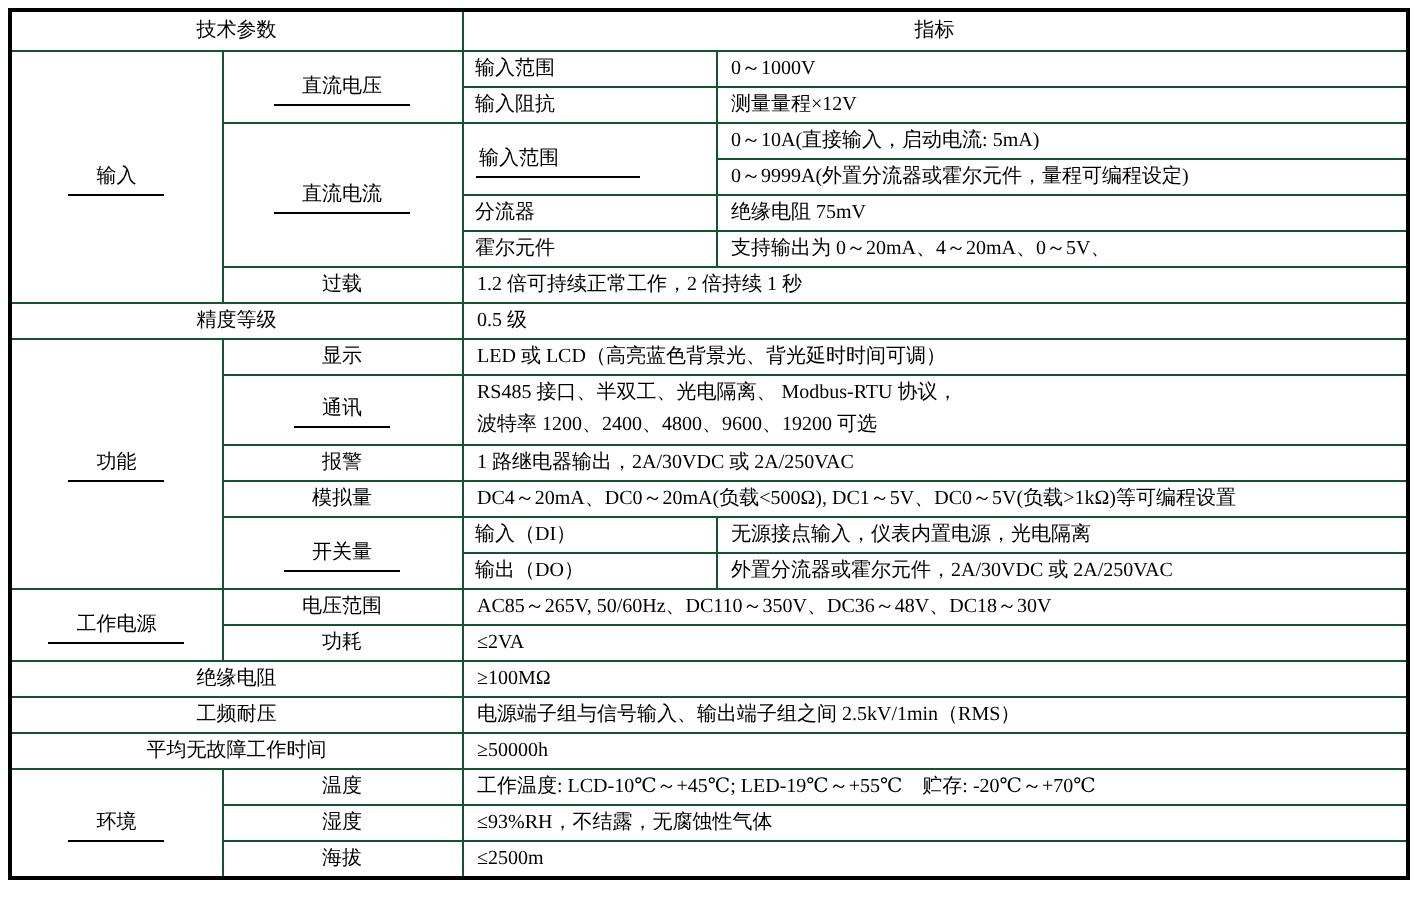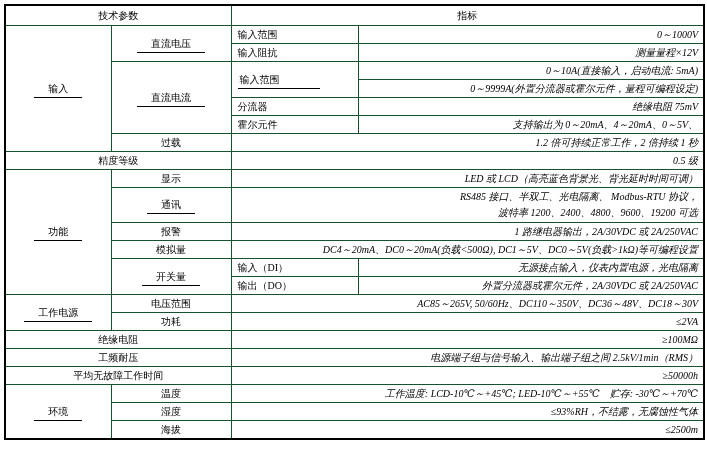--- a/index.html
+++ b/index.html
@@ -4,21 +4,21 @@
 <style>
   html,body{margin:0;padding:0;background:#ffffff;}
   body{width:707px;height:451px;overflow:hidden;
        font-family:"Liberation Serif","DejaVu Serif",serif;color:#000;}
   .sheet{padding:4px;}
   table.spec{border-collapse:collapse;table-layout:fixed;width:699px;border:2px solid #000;}
   td{border:1px solid #14532d;font-size:10px;line-height:16px;height:17px;
      padding:0 5px;vertical-align:middle;overflow:hidden;white-space:nowrap;}
   td.center{text-align:center;}
   td.lblc{text-align:left;padding-left:6px;margin-top:16px;}
-  td.val{text-align:right;padding-left:7px;font-style:italic;}
+  td.val{text-align:left;padding-left:7px;}
   td.hdr{text-align:center;height:19px;}
   .ul{display:inline-block;border-bottom:1px solid #000;padding:1px 14px 0 14px;}
   .ulc{display:inline-block;border-bottom:1px solid #000;padding:1px 40px 0 2px;}
   td.twoline{white-space:normal;}
   td.twoline div{line-height:16px;white-space:nowrap;}
   tr.tall td{height:34px;}
 </style>
 </head>
 <body>
 
@@ -122,21 +122,21 @@
     <td class="val" colspan="2">电源端子组与信号输入、输出端子组之间 2.5kV/1min（RMS）</td>
   </tr>
   <tr>
     <td class="center" colspan="2">平均无故障工作时间</td>
     <td class="val" colspan="2">≥50000h</td>
   </tr>
 
   <tr>
     <td class="center" rowspan="3"><span class="ul">环境</span></td>
     <td class="center">温度</td>
-    <td class="val" colspan="2">工作温度: LCD-10℃～+45℃; LED-10℃～+55℃　贮存: -30℃～+70℃</td>
+    <td class="val" colspan="2">工作温度: LCD-10℃～+45℃; LED-19℃～+55℃　贮存: -20℃～+70℃</td>
   </tr>
   <tr>
     <td class="center">湿度</td>
     <td class="val" colspan="2">≤93%RH，不结露，无腐蚀性气体</td>
   </tr>
   <tr>
     <td class="center">海拔</td>
     <td class="val" colspan="2">≤2500m</td>
   </tr>
 </tbody>

